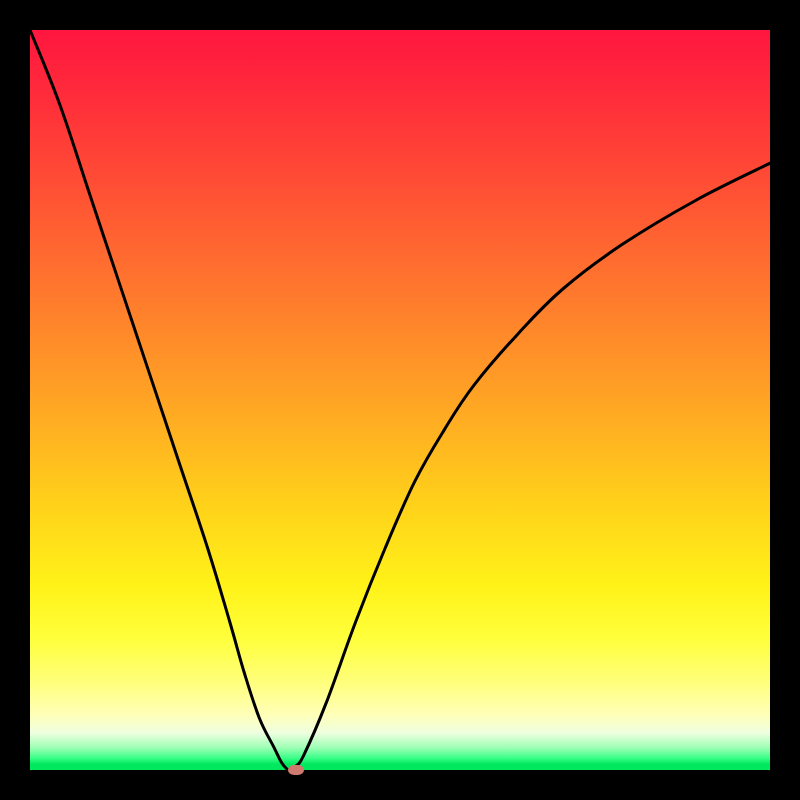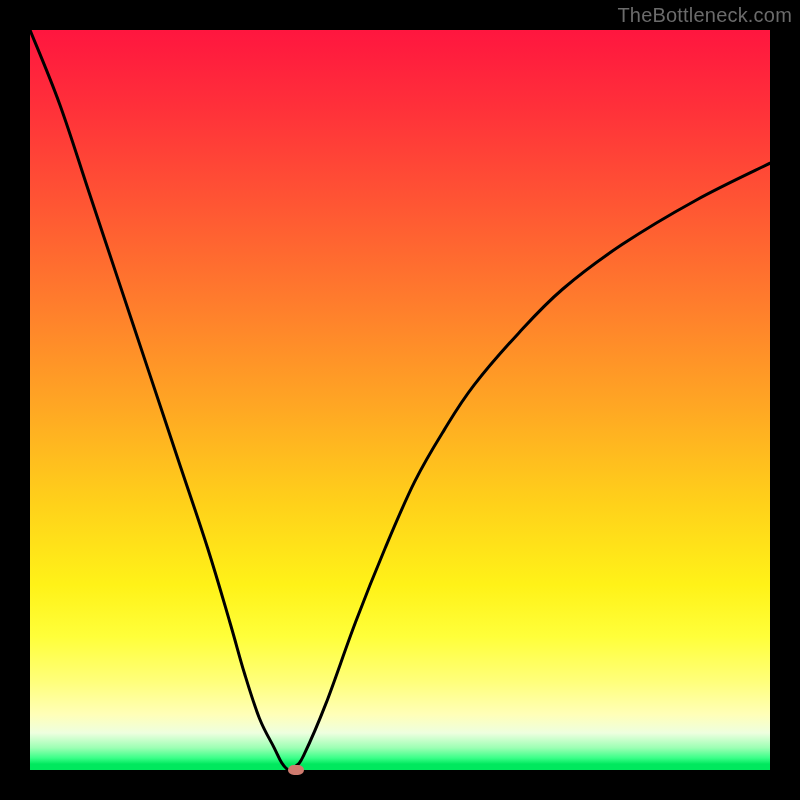--- a/index.html
+++ b/index.html
@@ -74,14 +74,13 @@
 </head>
 <body>
 
 <div class="frame">
   <div class="plot-area">
     <svg class="curve" viewBox="0 0 740 740" preserveAspectRatio="none">
       <path d="M 0 0 C 5.328 13.32, 18.944000000000003 44.69600000000001, 29.6 74 C 40.256 103.30399999999999, 48.544000000000004 130.83199999999997, 59.2 162.79999999999995 C 69.856 194.76799999999994, 78.14399999999999 219.63199999999995, 88.8 251.59999999999997 C 99.456 283.568, 107.744 308.43199999999996, 118.4 340.4 C 129.056 372.368, 137.344 397.23199999999997, 148 429.2 C 158.656 461.168, 168.27599999999998 488.696, 177.6 518 C 186.924 547.304, 193.14000000000001 569.356, 199.8 592 C 206.46 614.644, 209.272 626.4839999999999, 214.6 643.8 C 219.928 661.116, 224.072 674.88, 229.4 688.2 C 234.728 701.5200000000001, 240.204 709.808, 244.20000000000002 717.8 C 248.19600000000003 725.7919999999999, 248.93600000000004 728.604, 251.60000000000002 732.6 C 254.264 736.596, 256.336 739.4672, 259 740 C 261.664 740.5328, 263.736 738.2239999999999, 266.4 735.56 C 269.06399999999996 732.896, 268.472 736.3888000000001, 273.8 725.2 C 279.12800000000004 714.0112, 286.676 697.376, 296 673.4 C 305.324 649.424, 314.944 619.972, 325.6 592 C 336.25600000000003 564.028, 344.544 543.308, 355.2 518 C 365.856 492.692, 374.144 472.712, 384.8 451.4 C 395.456 430.08799999999997, 403.744 416.91599999999994, 414.40000000000003 399.59999999999997 C 425.05600000000004 382.284, 430.68 372.51599999999996, 444 355.2 C 457.32 337.884, 472.41600000000005 320.716, 488.40000000000003 303.40000000000003 C 504.384 286.08400000000006, 514.1519999999999 274.984, 532.8 259 C 551.448 243.016, 568.024 230.58400000000003, 592 214.60000000000002 C 615.976 198.616, 639.36 184.85199999999992, 666 170.19999999999993 C 692.64 155.54799999999994, 726.68 139.86, 740 133.20000000000005" fill="none" stroke="#000" stroke-width="3" stroke-linecap="round" stroke-linejoin="round"></path>
     </svg>
     <div class="marker" style="left: 266.4px; top: 740px;"></div>
   </div>
-  <div class="watermark">TheBottleneck.com</div>
 </div>
 
 </body></html>

